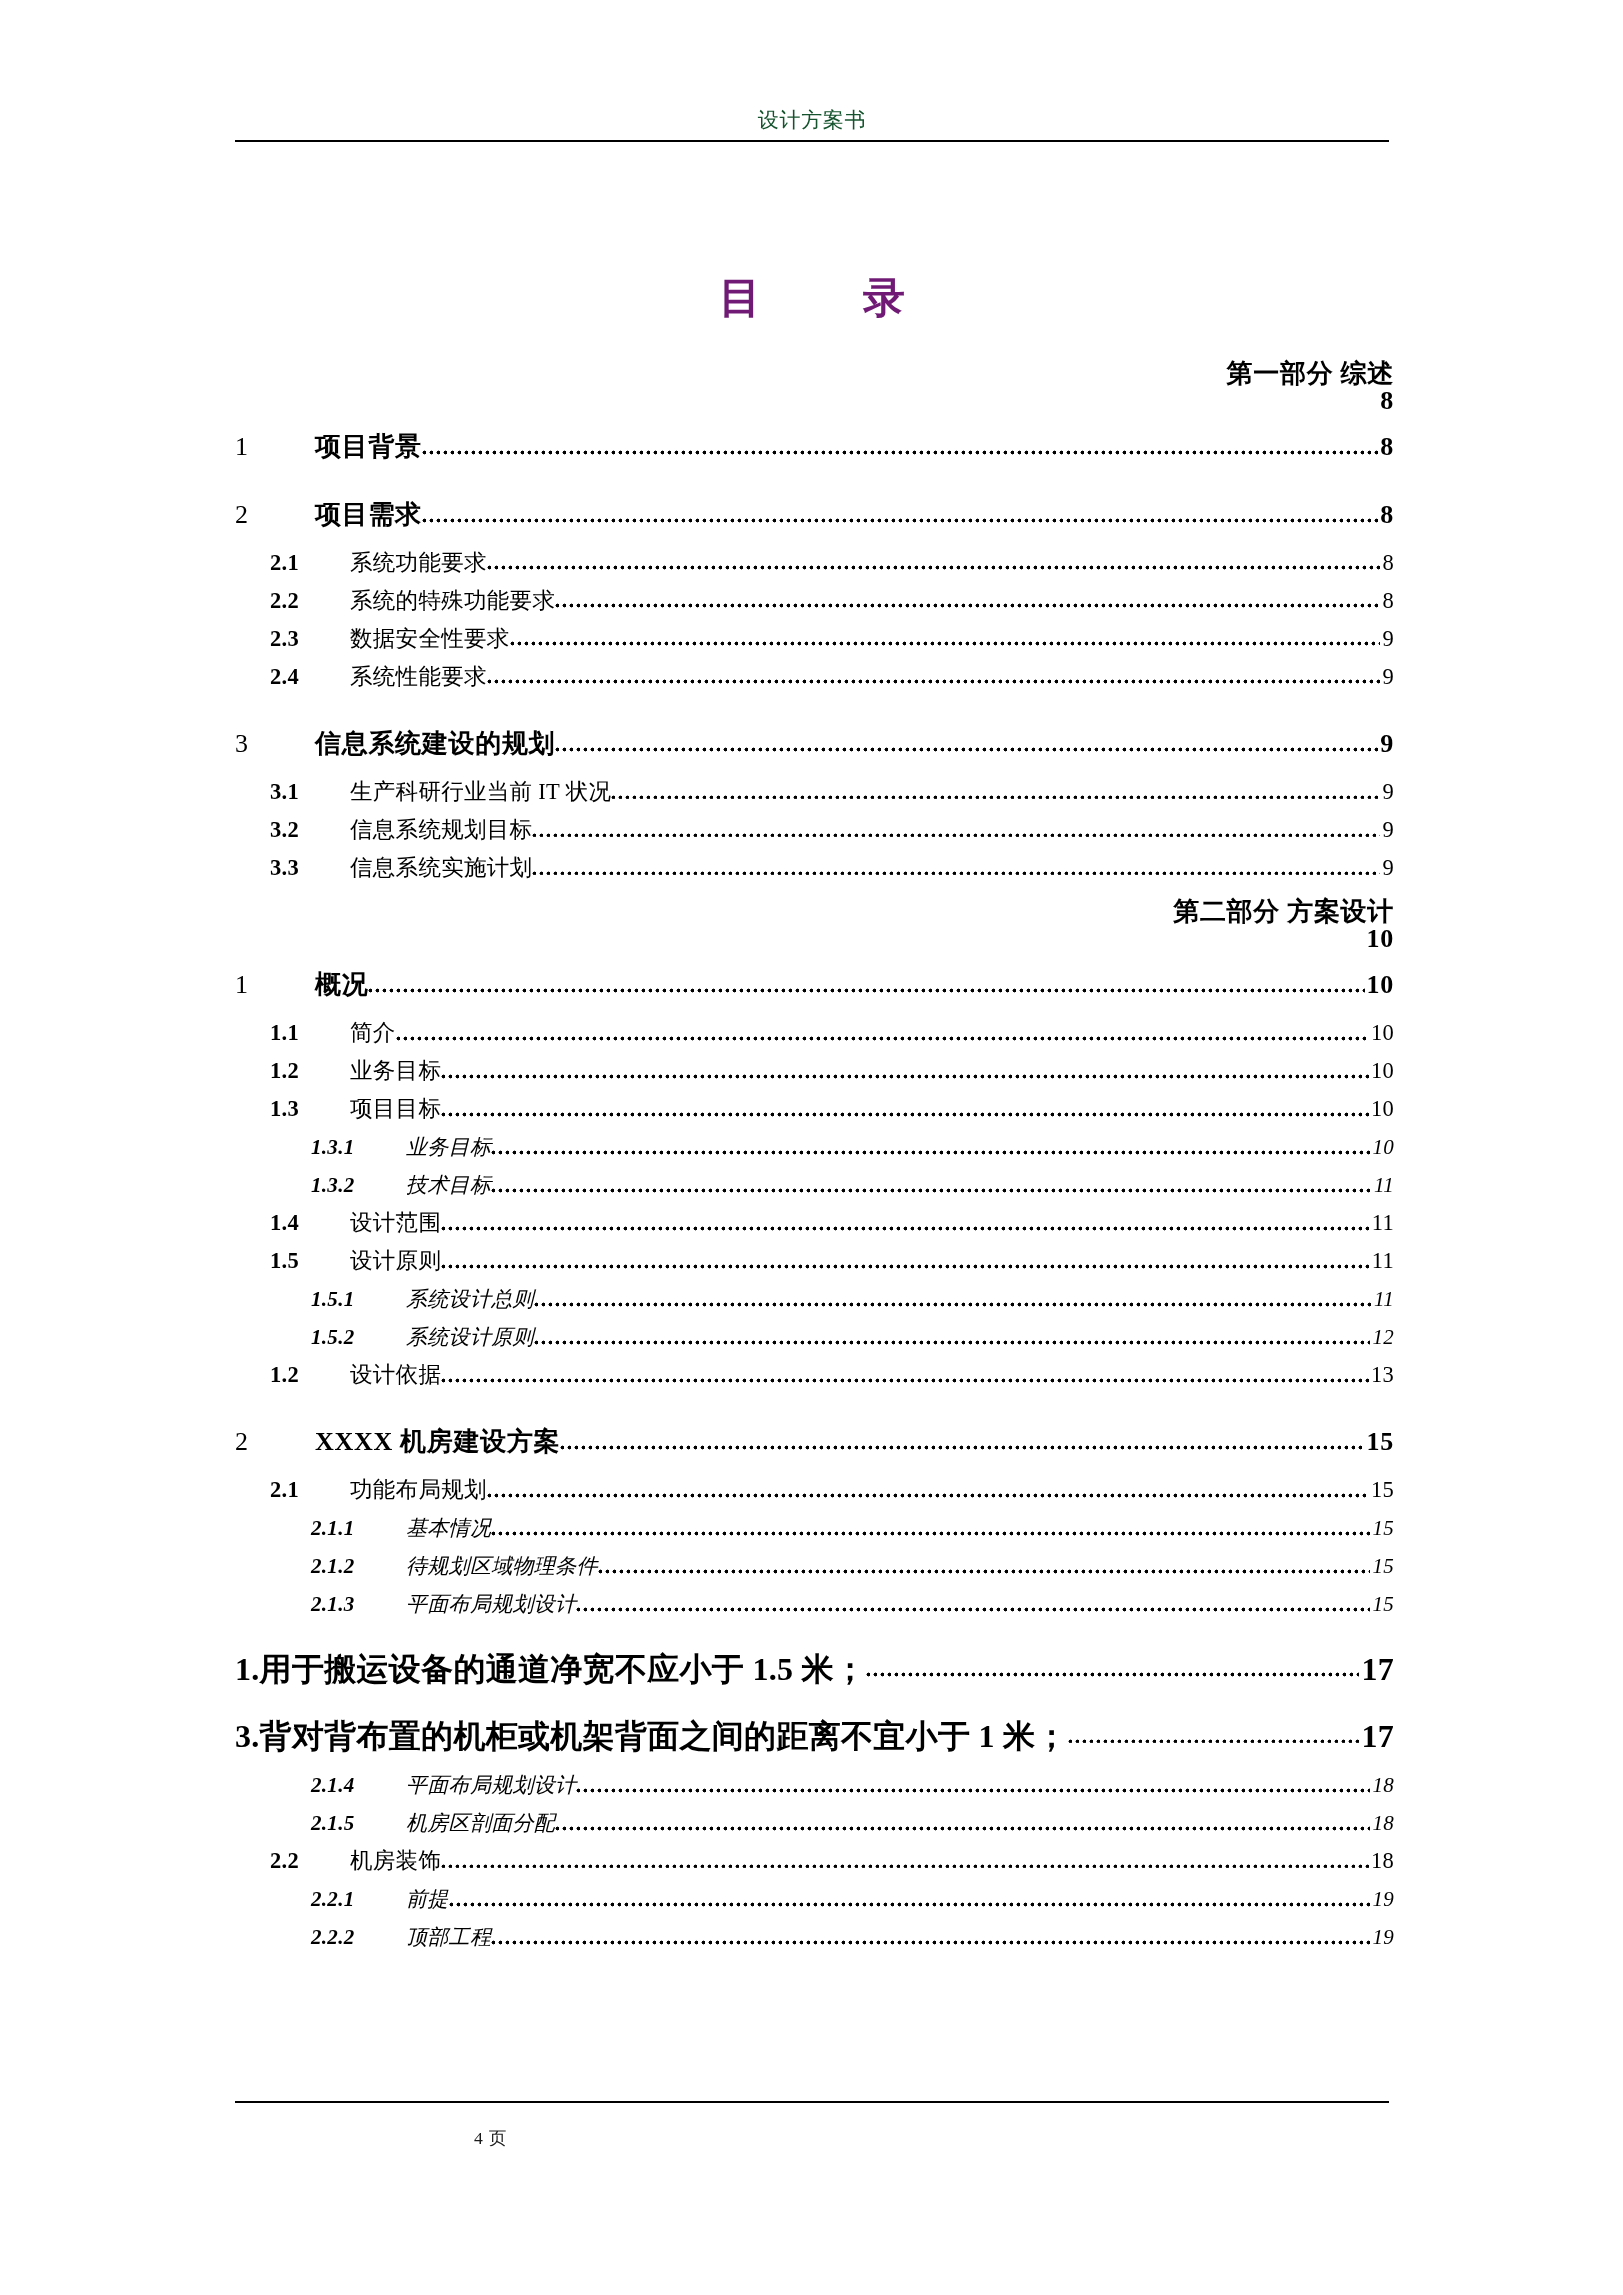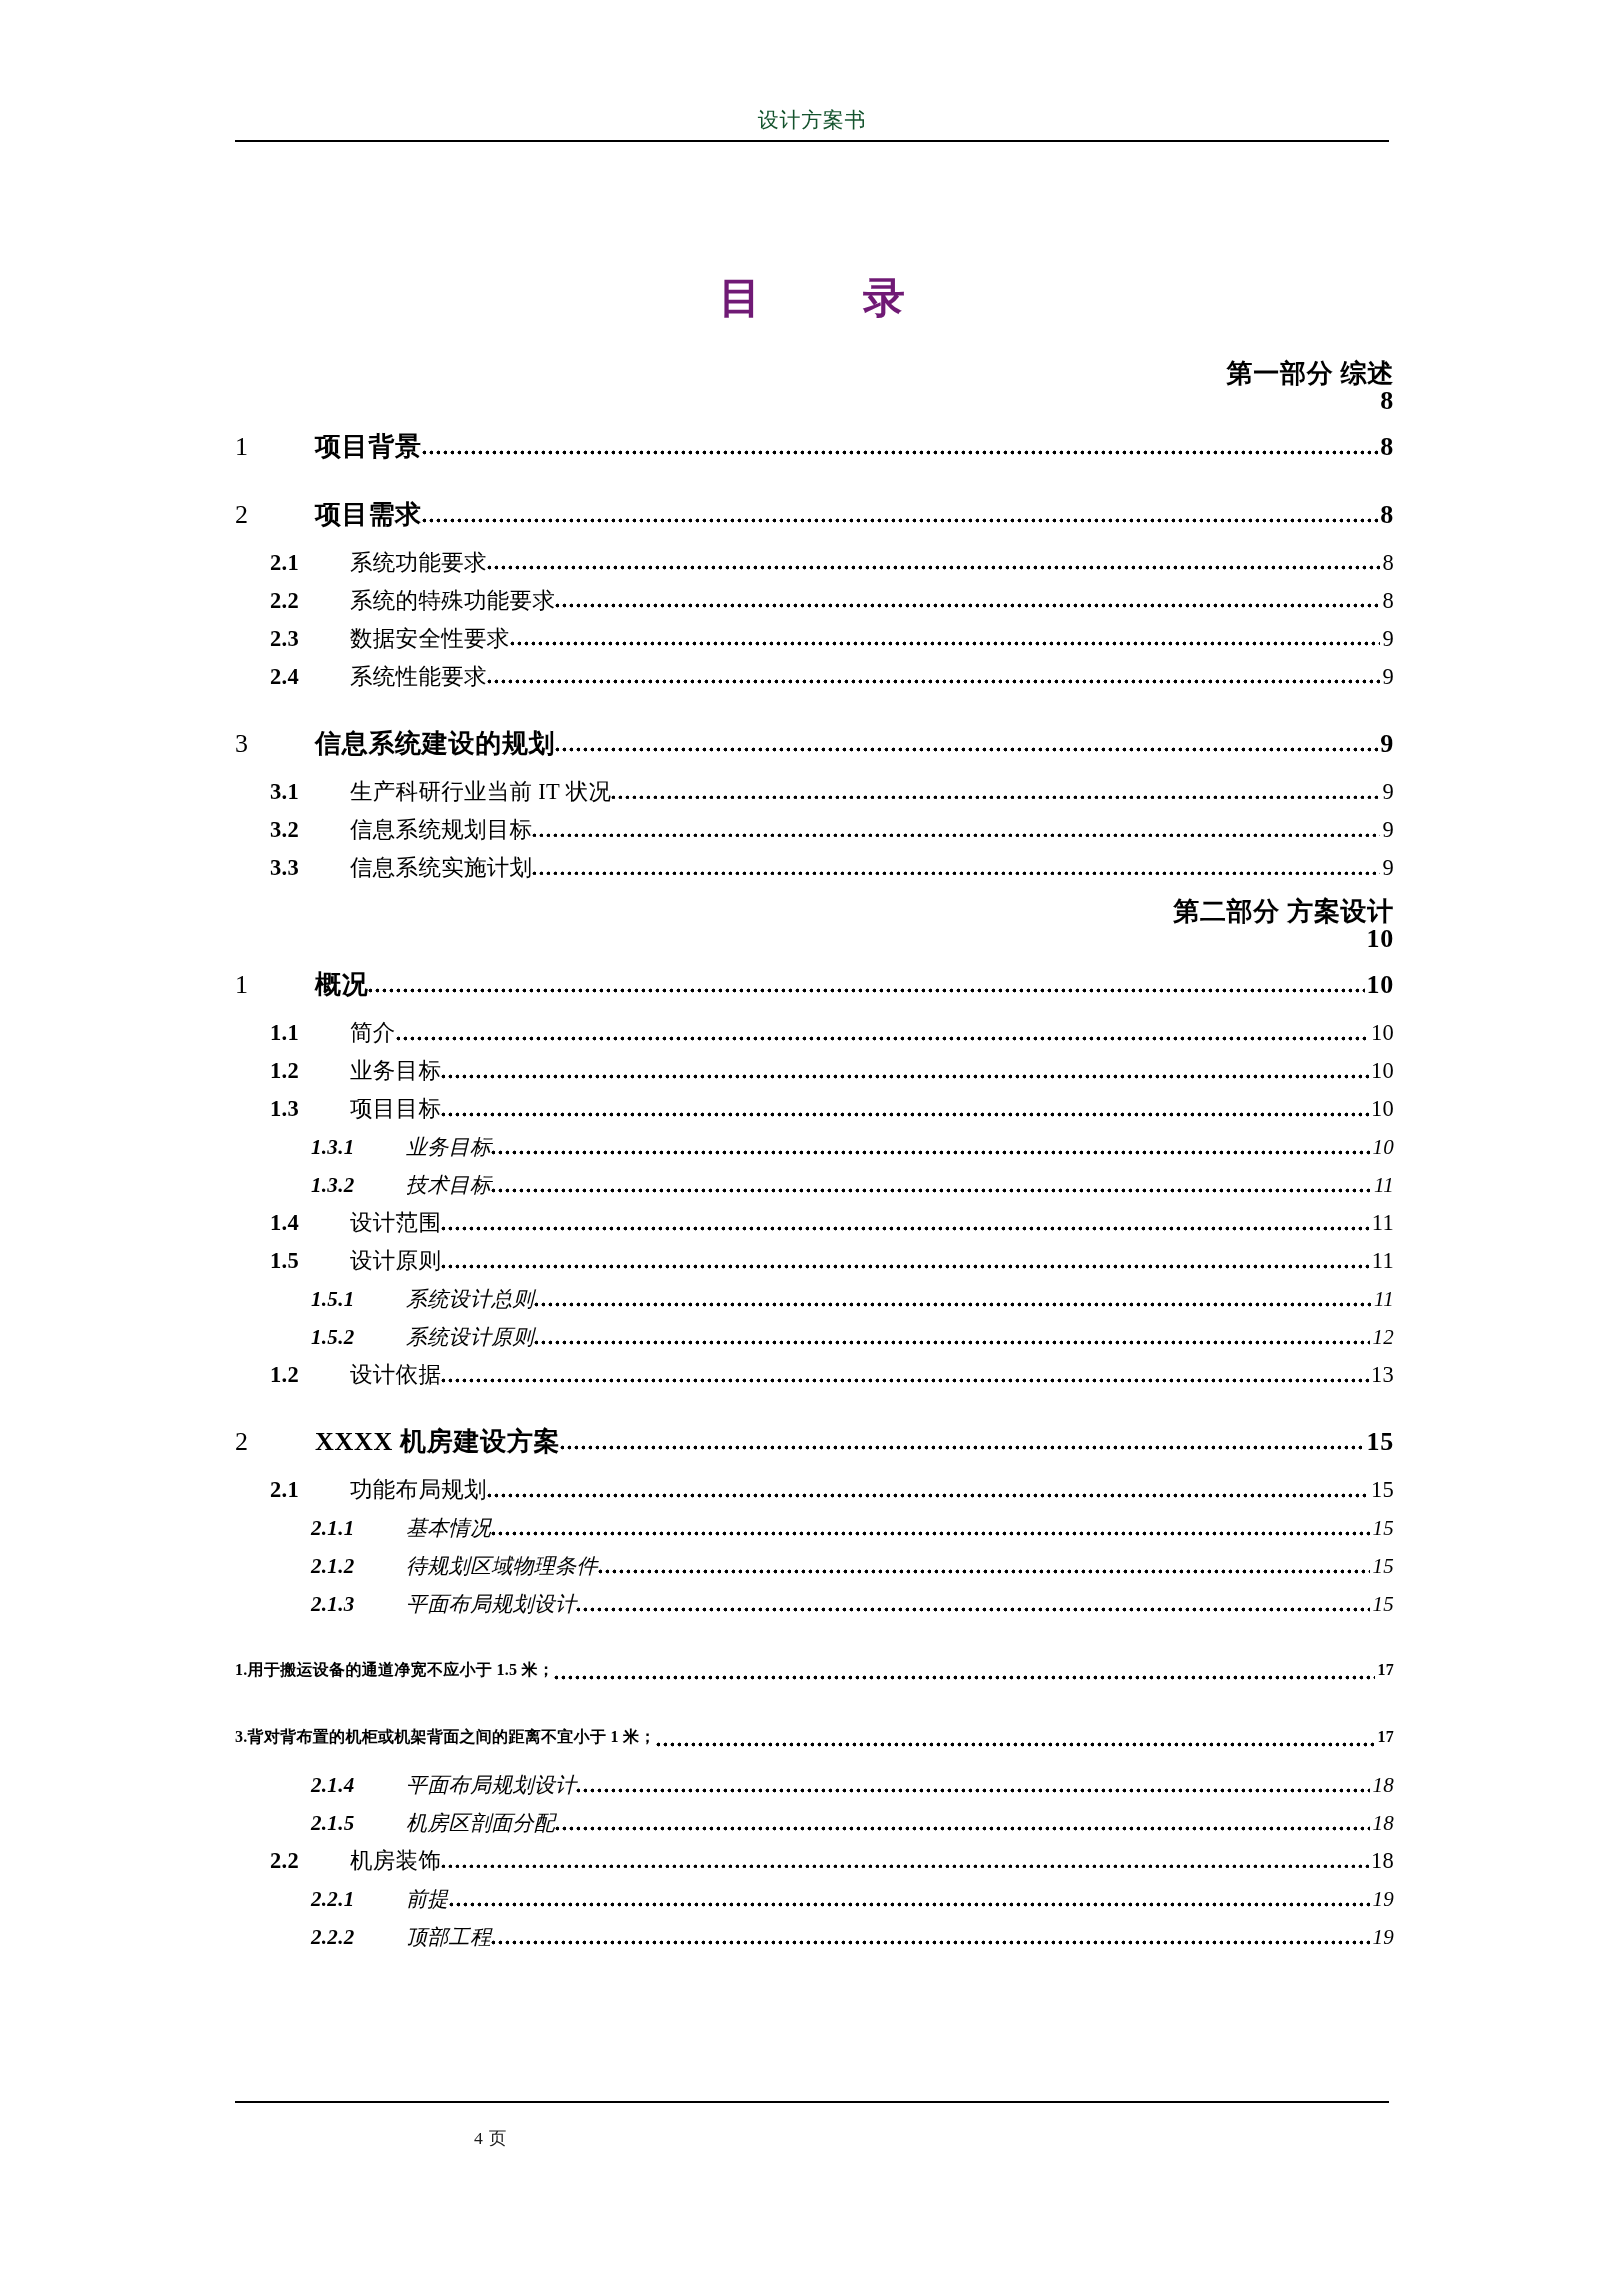--- a/index.html
+++ b/index.html
@@ -178,21 +178,21 @@
     font-weight: 700;
     width: 95px;
   }
   .lvl-3 .toc-label { font-weight: 400; }
   .lvl-3 .toc-page { font-weight: 400; font-style: italic; }
   .lvl-3 .toc-leader::after { bottom: 0.22em; }
 
   
   .lvl-note {
     height: 57px;
-    font-size: 16px;
+    font-size: 32px;
     line-height: 27px;
     font-weight: 700;
     letter-spacing: 0.3px;
   }
   .lvl-note .toc-label { font-weight: 700; }
   .lvl-note .toc-page { font-weight: 700; }
   .lvl-note .toc-leader::after { bottom: 0.20em; }
 
   
   .sp-sm { height: 9.5px; }

